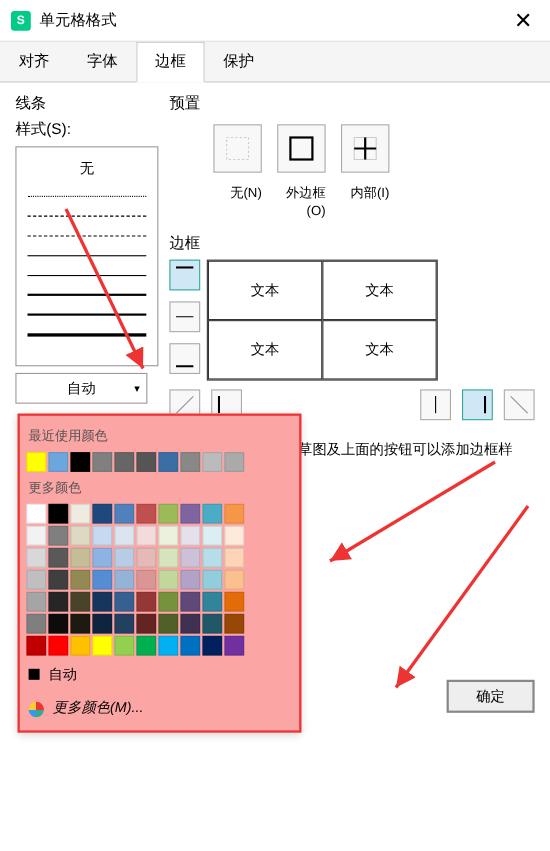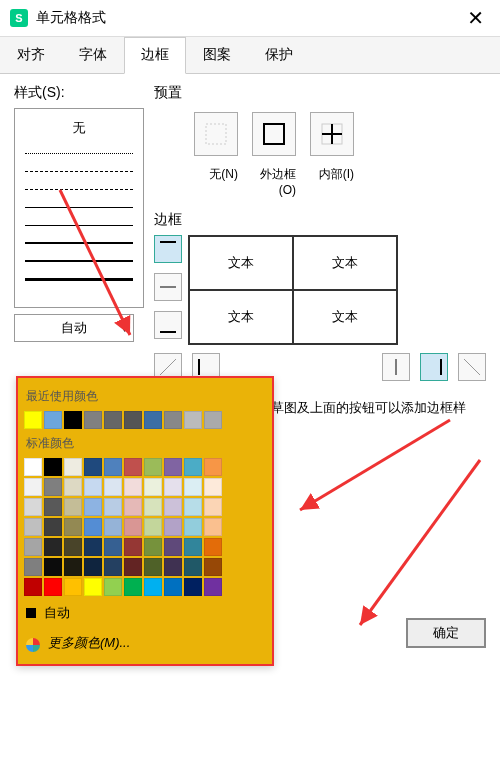--- a/index.html
+++ b/index.html
@@ -39,21 +39,21 @@
 .bbtn { width: 28px; height: 28px; border: 1px solid #aaa; background: #f8f8f8; cursor: pointer; display: flex; align-items: center; justify-content: center; }
 .bbtn.active { background: #d0e7f5; border-color: #3a9; }
 .preview-box { width: 210px; height: 110px; border: 1px solid #333; display: grid; grid-template-columns: 1fr 1fr; grid-template-rows: 1fr 1fr; }
 .preview-cell { border: 1px solid #333; display: flex; align-items: center; justify-content: center; font-size: 13px; }
 .border-bottombtns { display: flex; gap: 10px; margin-top: 8px; margin-left: 0; }
 .border-bottombtns .spacer { flex: 1; }
 .hint-text { margin-top: 18px; font-size: 13px; }
 .action-btns { position: absolute; right: 14px; top: 618px; display: flex; gap: 8px; }
 .btn { width: 80px; height: 30px; border: 1px solid #999; background: #f8f8f8; cursor: pointer; font-size: 13px; }
 .btn.primary { background: #eee; border: 2px solid #888; }
-.color-popup { position: absolute; left: 16px; top: 376px; width: 258px; background: #eab308; border: 2px solid #e33; box-shadow: 0 2px 8px rgba(0,0,0,0.2); padding: 6px; }
+.color-popup { position: absolute; left: 16px; top: 376px; width: 258px; background: #fca5a5; border: 2px solid #e33; box-shadow: 0 2px 8px rgba(0,0,0,0.2); padding: 6px; }
 .popup-section-title { font-size: 12px; color: #555; padding: 4px 2px; }
 .swatch-row { display: flex; gap: 2px; margin: 2px 0; }
 .swatch { width: 18px; height: 18px; cursor: pointer; border: 1px solid rgba(0,0,0,0.1); }
 .auto-row { display: flex; align-items: center; gap: 8px; padding: 6px 2px; cursor: pointer; }
 .auto-sq { width: 10px; height: 10px; background: #000; }
 .more-row { display: flex; align-items: flex-end; gap: 8px; padding: 6px 2px; cursor: pointer; font-style: italic; }
 .more-icon { width: 14px; height: 14px; border-radius: 50%; background: conic-gradient(#e33 0 90deg, #3a9 90deg 180deg, #39e 180deg 270deg, #fc3 270deg 360deg); }
 svg.arrow { position: absolute; pointer-events: none; }
 .preset-icon { width: 24px; height: 24px; }
 .bicon { width: 16px; height: 16px; }
@@ -64,26 +64,26 @@
 <div class="dialog">
   <div class="titlebar">
     <div class="app-icon">S</div>
     <div class="title">单元格格式</div>
     <div class="close-btn">✕</div>
   </div>
   <div class="tabs">
     <div class="tab">对齐</div>
     <div class="tab">字体</div>
     <div class="tab active">边框</div>
-    <div class="tab">图案</div>
     <div class="tab">保护</div>
   </div>
   <div class="content">
     <div class="row">
       <div class="left-col">
+        <div class="section-label">线条</div>
         <div class="section-label">样式(S):</div>
         <div class="style-box">
           <div class="style-none">无</div>
           <div class="style-line">
               <span class="ln-dot"></span>
             </div>
           <div class="style-line">
               <span class="ln-dash"></span>
             </div>
           <div class="style-line">
@@ -208,21 +208,21 @@
       <div class="swatch" style="background: rgb(108, 166, 220);"></div>
       <div class="swatch" style="background: rgb(0, 0, 0);"></div>
       <div class="swatch" style="background: rgb(128, 128, 128);"></div>
       <div class="swatch" style="background: rgb(102, 102, 102);"></div>
       <div class="swatch" style="background: rgb(85, 85, 85);"></div>
       <div class="swatch" style="background: rgb(59, 110, 165);"></div>
       <div class="swatch" style="background: rgb(136, 136, 136);"></div>
       <div class="swatch" style="background: rgb(187, 187, 187);"></div>
       <div class="swatch" style="background: rgb(170, 170, 170);"></div>
     </div>
-  <div class="popup-section-title">标准颜色</div>
+  <div class="popup-section-title">更多颜色</div>
   <div class="swatch-row" id="theme-main-row">
       <div class="swatch" style="background: rgb(255, 255, 255);"></div>
       <div class="swatch" style="background: rgb(0, 0, 0);"></div>
       <div class="swatch" style="background: rgb(238, 236, 225);"></div>
       <div class="swatch" style="background: rgb(31, 73, 125);"></div>
       <div class="swatch" style="background: rgb(79, 129, 189);"></div>
       <div class="swatch" style="background: rgb(192, 80, 77);"></div>
       <div class="swatch" style="background: rgb(155, 187, 89);"></div>
       <div class="swatch" style="background: rgb(128, 100, 162);"></div>
       <div class="swatch" style="background: rgb(75, 172, 198);"></div>

